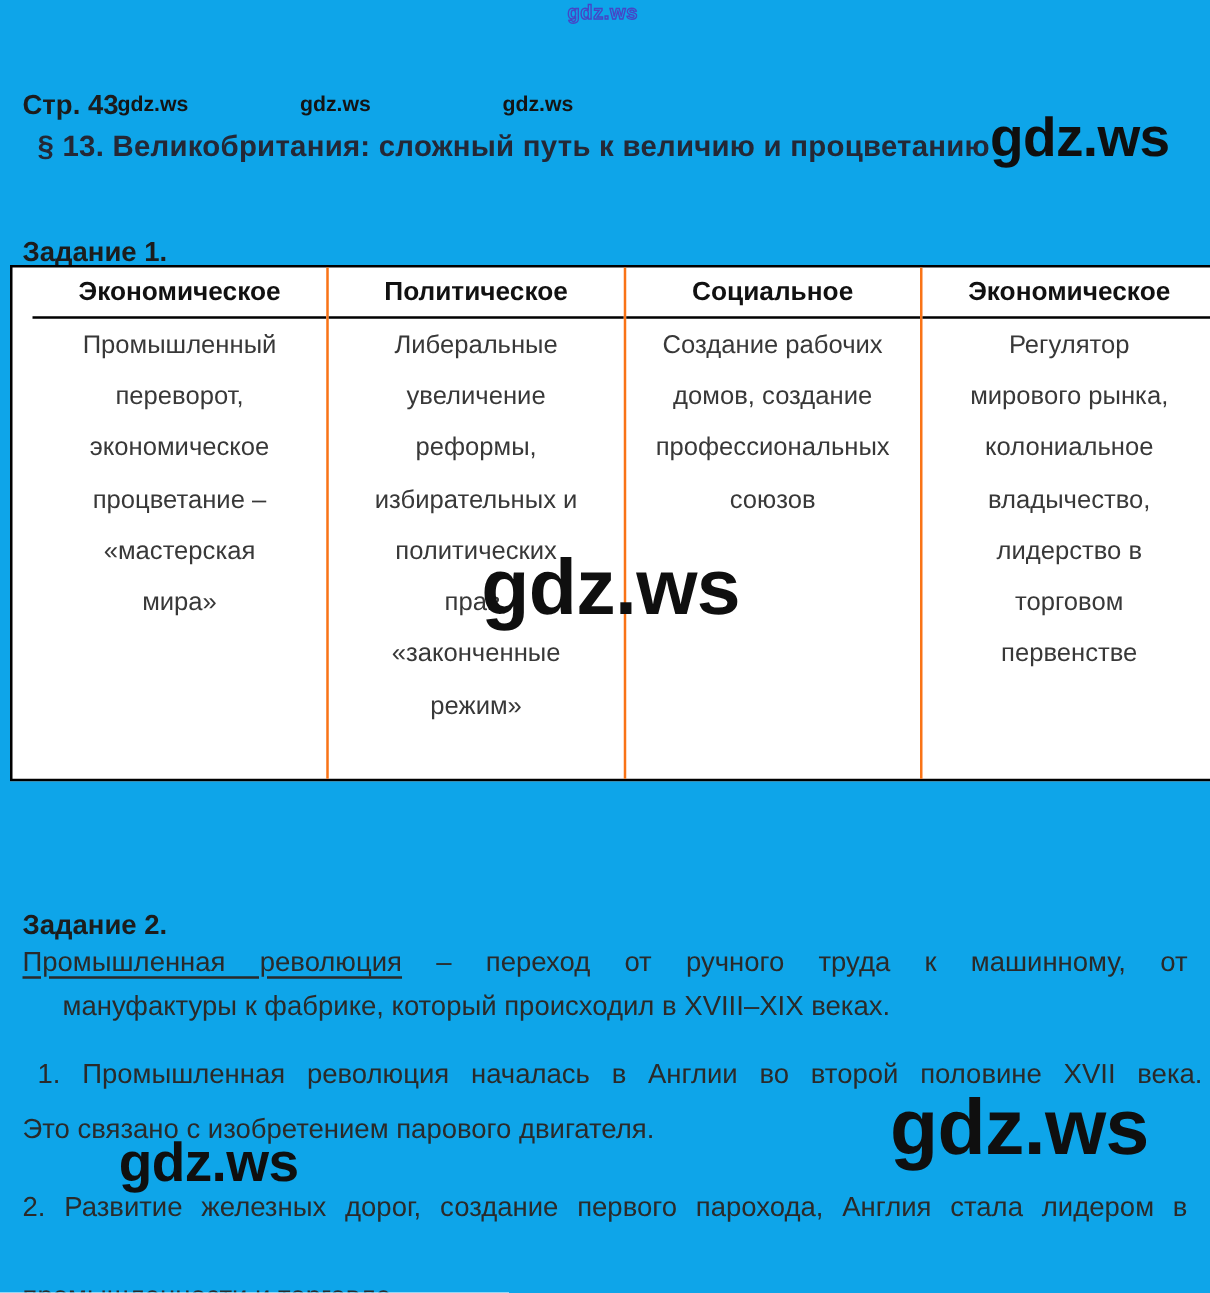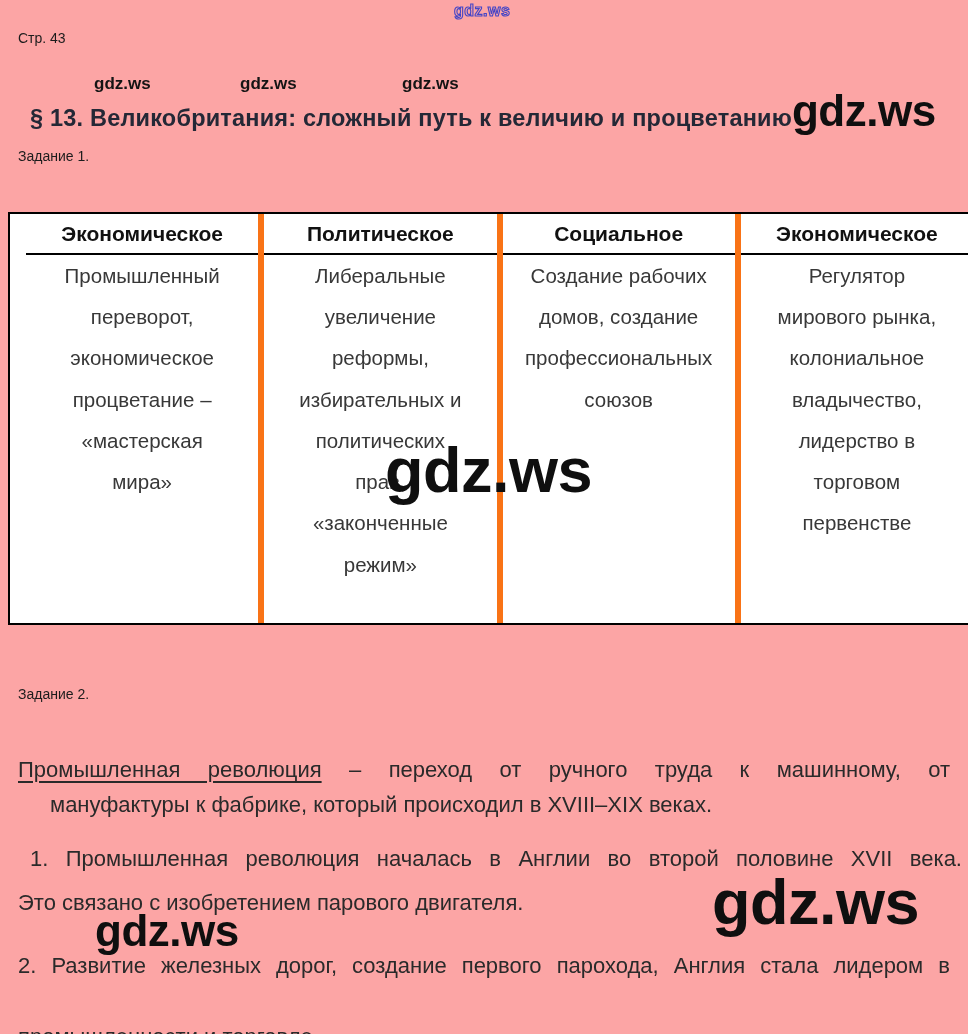--- a/index.html
+++ b/index.html
@@ -8,38 +8,38 @@
     background: #ffffff;
   }
   body {
     font-family: "Liberation Sans", sans-serif;
     color: #2a2a2a;
   }
   .page {
     position: relative;
     width: 968px;
     height: 1034px;
-    background: #fca5a5;
+    background: #0ea5e9;
     overflow: hidden;
   }
   .abs { position: absolute; }
 
   
   .wm { color: #0f0f0f; letter-spacing: -0.5px; white-space: nowrap; }
   .wm-outline {
     color: transparent;
     -webkit-text-stroke: 1.1px #4646c6;
     font-weight: bold;
     letter-spacing: 0.5px;
   }
   .wm-small { font-size: 17px; font-weight: bold; color: #141414; letter-spacing: 0px; }
   .wm-big { font-weight: 600; }
 
   
-  .h-bold { font-weight: normal; color: #1c1c1c; font-size: 14px; white-space: nowrap; }
+  .h-bold { font-weight: bold; color: #1c1c1c; font-size: 22px; white-space: nowrap; margin-top: 41px; }
   .section-heading-row {
     display: flex;
     align-items: baseline;
     white-space: nowrap;
   }
   .section-heading {
     font-weight: bold;
     font-size: 23.5px;
     color: #242836;
     letter-spacing: 0.2px;
@@ -47,21 +47,21 @@
   .section-heading-row .wm-big { font-size: 44px; }
 
   
   .answers-table {
     display: flex;
     border: 2px solid #000000;
     background: #ffffff;
     padding-left: 16px;
   }
   .a-col { flex: 1 1 0; }
-  .a-col + .a-col { border-left: 6px solid #f97316; }
+  .a-col + .a-col { border-left: 2px solid #f97316; }
   .a-th {
     height: 39px;
     border-bottom: 2px solid #000000;
     display: flex;
     align-items: center;
     justify-content: center;
     font-weight: bold;
     font-size: 21px;
     color: #111111;
   }

